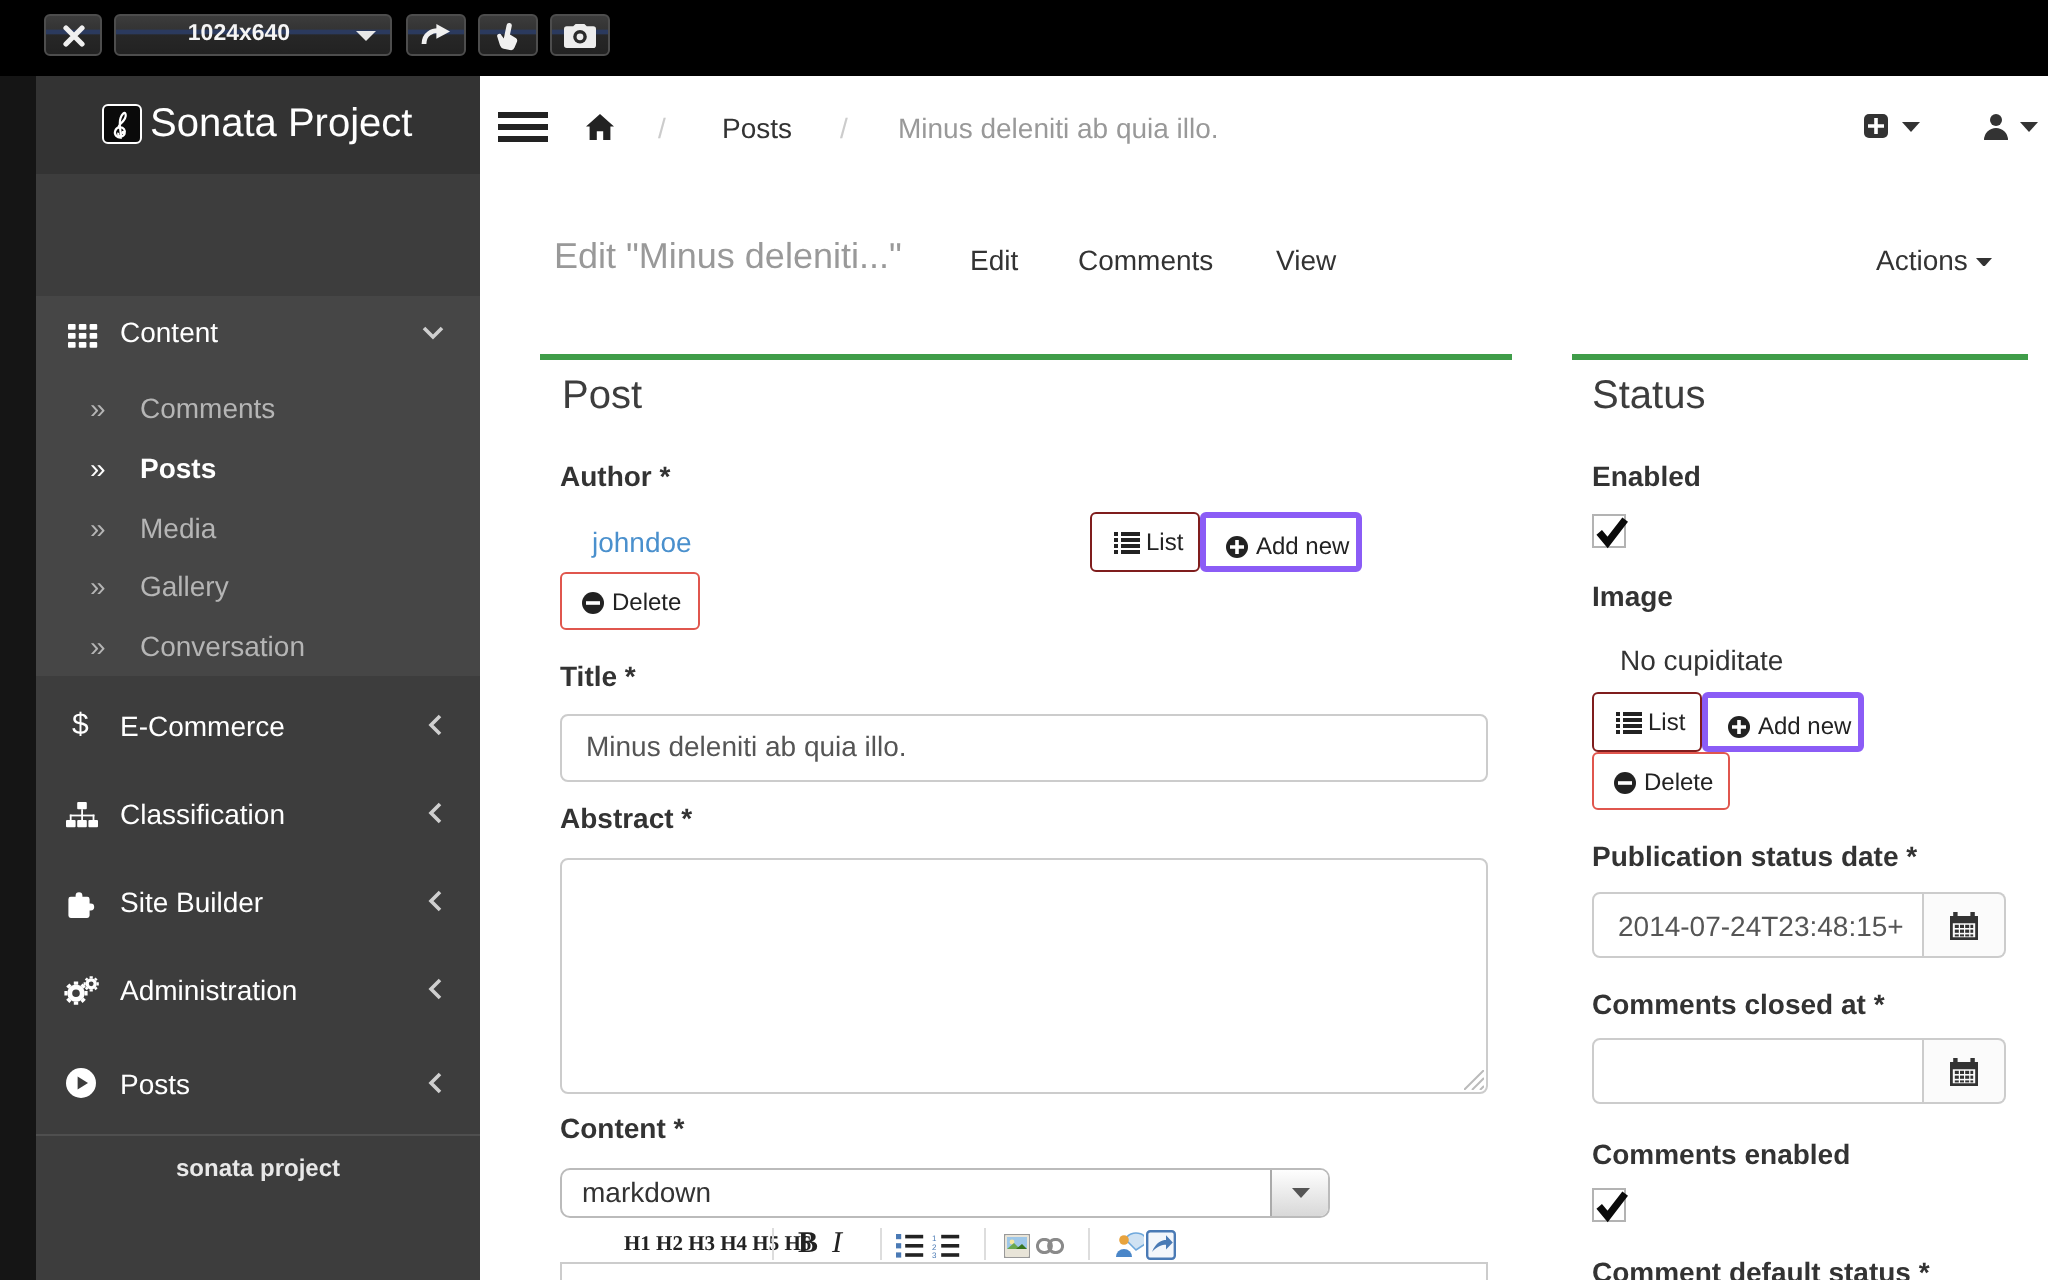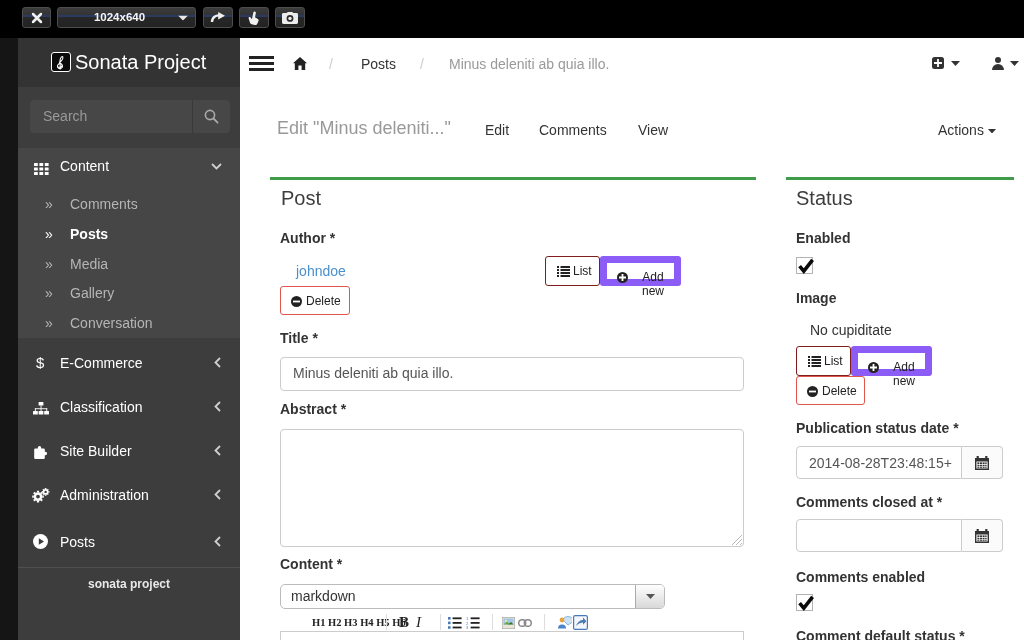--- a/index.html
+++ b/index.html
@@ -32,21 +32,21 @@
 #main { left:240px; top:35px; width:784px; height:605px; background:#fff; }
 #main .abs { position:absolute; }
 .bc { font-size:14px; color:#333; }
 .bcsep { font-size:14px; color:#ccc; }
 .bcgray { font-size:14px; color:#999; }
 .glabel { font-size:14px; font-weight:bold; color:#333; }
 .greenline { background:#3f9d49; height:3px; }
 .ptitle { font-size:20px; color:#3d3d3d; }
 .btn { position:absolute; background:#fff; border-radius:3px; font-size:12px; color:#222; text-align:center; }
 .btn-info { border:1px solid #7f1d1d; }
-.btn-success { border:7px solid #8b5cf6;text-align:center; }
+.btn-success { border:3px solid #8b5cf6;text-align:center; }
 .btn-danger { border:1px solid #e0564d; }
 .input { position:absolute; border:1px solid #ccc; border-radius:4px; background:#fff; font-size:14px; color:#555; }
 .addon { position:absolute; border:1px solid #ccc; background:#fbfbfb; }
 .cbox { position:absolute; width:17px; height:17px; background:#fff; border:1px solid #b3b3b3; }
 </style>
 </head>
 <body>
 <div id="page">
 
   <div id="topbar">
@@ -87,28 +87,20 @@
     <div class="abs" id="logoband"></div>
     <div class="abs" style="left:33px;top:17px;width:20px;height:20px;border:1.5px solid #fff;border-radius:3px;background:#0a0a0a;">
       <svg style="position:absolute;left:2px;top:0.5px;" width="13" height="16" viewBox="0 0 13 16">
           <path d="M6.9 14.8 C4.6 15.2 2.9 13.3 3.6 11.4 C4.3 9.5 6.9 9.1 8.0 10.6 C9.1 12.1 8.2 14.1 6.6 14.2 C5.5 14.3 4.8 13.3 5.2 12.4" fill="none" stroke="#fff" stroke-width="1.1"></path>
           <path d="M6.6 14.2 C6.1 10.2 5.3 7.6 6.3 4.9 C6.9 3.2 8.3 1.6 8.8 3.0 C9.3 4.6 7.7 6.6 6.2 8.0 C5.6 8.6 5.2 9.2 5.1 9.9" fill="none" stroke="#fff" stroke-width="1.1"></path>
           <circle cx="7.6" cy="12.3" r="0.9" fill="#fff"></circle>
         </svg>
     </div>
     <div class="abs" style="left:57px;top:16px;font-size:20px;color:#fff;">Sonata Project</div>
 
-    <div class="abs" style="left:12px;top:65px;width:200px;height:33px;background:#474747;border-radius:4px;">
-      <span style="position:absolute;left:13px;top:8px;font-size:14px;color:#999;">Search</span>
-      <div style="position:absolute;right:37px;top:0;width:1px;height:33px;background:#3a3a3a;"></div>
-      <svg style="position:absolute;right:11px;top:9px;" width="15" height="15" viewBox="0 0 15 15">
-          <circle cx="6" cy="6" r="4.6" stroke="#a9a9a9" stroke-width="1.6" fill="none"></circle>
-          <path d="M9.5 9.5 L13.6 13.6" stroke="#a9a9a9" stroke-width="1.8" stroke-linecap="round"></path>
-        </svg>
-    </div>
 
     <div class="abs" id="contentblock"></div>
 
     <div class="abs" style="left:16px;top:126px;">
       <svg width="15" height="12" viewBox="0 0 15 12">
           <g fill="#fff">
             <rect x="0" y="0" width="3.8" height="2.9" rx=".5"></rect>
             <rect x="5.4" y="0" width="3.8" height="2.9" rx=".5"></rect>
             <rect x="10.8" y="0" width="3.8" height="2.9" rx=".5"></rect>
             <rect x="0" y="4.5" width="3.8" height="2.9" rx=".5"></rect>
@@ -383,21 +375,21 @@
     <div class="btn btn-danger" style="left:556px;top:341px;width:69px;height:29px;">
       <svg style="position:absolute;left:10px;top:9px;" width="11" height="11" viewBox="0 0 11 11">
           <circle cx="5.5" cy="5.5" r="5.5" fill="#222"></circle>
           <rect x="2" y="4.6" width="7" height="1.8" fill="#fff"></rect>
         </svg>
       <span style="position:absolute;left:25px;top:7px;">Delete</span>
     </div>
 
     <div class="abs glabel" style="left:556px;top:385px;">Publication status date *</div>
     <div class="input" style="left:556px;top:411px;width:166px;height:33px;border-radius:4px 0 0 4px;">
-      <span style="position:absolute;left:12px;top:8px;">2014-08-28T23:48:15+</span>
+      <span style="position:absolute;left:12px;top:8px;">2014-07-24T23:48:15+</span>
     </div>
     <div class="addon" style="left:722px;top:411px;width:41px;height:33px;border-left:none;border-radius:0 4px 4px 0;">
       <svg style="position:absolute;left:13px;top:9px;" width="14" height="14" viewBox="0 0 14 14">
           <g fill="#333">
             <rect x="1.6" y="0" width="2.2" height="3"></rect>
             <rect x="10.2" y="0" width="2.2" height="3"></rect>
             <path d="M0 2 h14 v12 h-14 Z M1.4 5.6 v7 h11.2 v-7 Z" fill-rule="evenodd"></path>
             <g>
               <rect x="2.4" y="6.4" width="2" height="1.6"></rect>
               <rect x="5" y="6.4" width="2" height="1.6"></rect>

